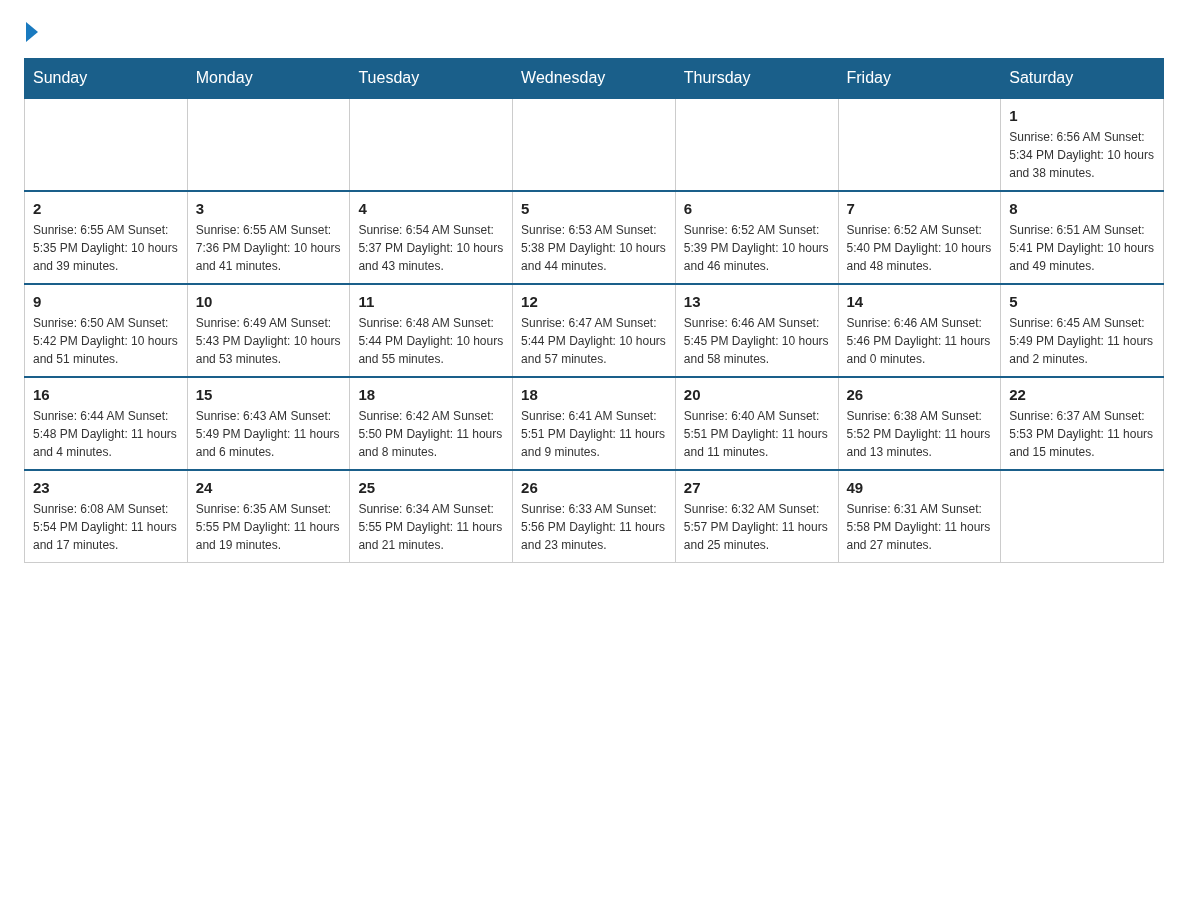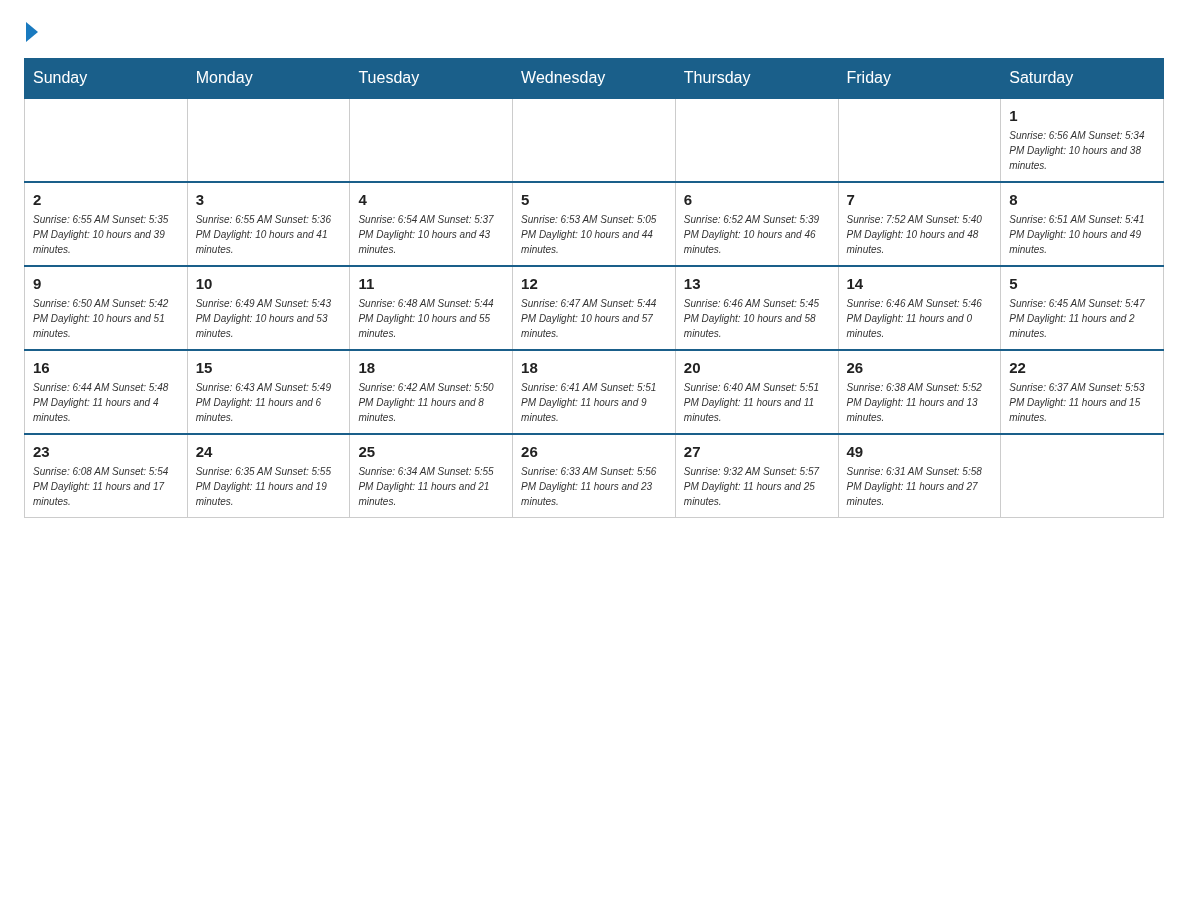--- a/index.html
+++ b/index.html
@@ -94,24 +94,23 @@
       border-left: 1px solid #ccc;
     }
     .day-number {
       font-size: 15px;
       font-weight: bold;
       color: #222;
       display: block;
       margin-bottom: 4px;
     }
     .day-info {
-      font-size: 10px;
+      font-size: 12px;
       color: #333;
       line-height: 1.5;
-      font-style: italic;
     }
     .empty-cell {
       background: #f9f9f9;
     }
     .row-divider td {
       border-top: 2px solid #1a5f8a !important;
     }
   </style>
 </head>
 <body>
@@ -162,44 +161,44 @@
       <tr class="row-divider">
         <td>
           <span class="day-number">2</span>
           <div class="day-info">Sunrise: 6:55 AM
 Sunset: 5:35 PM
 Daylight: 10 hours and 39 minutes.</div>
         </td>
         <td>
           <span class="day-number">3</span>
           <div class="day-info">Sunrise: 6:55 AM
-Sunset: 5:36 PM
+Sunset: 7:36 PM
 Daylight: 10 hours and 41 minutes.</div>
         </td>
         <td>
           <span class="day-number">4</span>
           <div class="day-info">Sunrise: 6:54 AM
 Sunset: 5:37 PM
 Daylight: 10 hours and 43 minutes.</div>
         </td>
         <td>
           <span class="day-number">5</span>
           <div class="day-info">Sunrise: 6:53 AM
-Sunset: 5:05 PM
+Sunset: 5:38 PM
 Daylight: 10 hours and 44 minutes.</div>
         </td>
         <td>
           <span class="day-number">6</span>
           <div class="day-info">Sunrise: 6:52 AM
 Sunset: 5:39 PM
 Daylight: 10 hours and 46 minutes.</div>
         </td>
         <td>
           <span class="day-number">7</span>
-          <div class="day-info">Sunrise: 7:52 AM
+          <div class="day-info">Sunrise: 6:52 AM
 Sunset: 5:40 PM
 Daylight: 10 hours and 48 minutes.</div>
         </td>
         <td>
           <span class="day-number">8</span>
           <div class="day-info">Sunrise: 6:51 AM
 Sunset: 5:41 PM
 Daylight: 10 hours and 49 minutes.</div>
         </td>
       </tr>
@@ -236,21 +235,21 @@
         </td>
         <td>
           <span class="day-number">14</span>
           <div class="day-info">Sunrise: 6:46 AM
 Sunset: 5:46 PM
 Daylight: 11 hours and 0 minutes.</div>
         </td>
         <td>
           <span class="day-number">5</span>
           <div class="day-info">Sunrise: 6:45 AM
-Sunset: 5:47 PM
+Sunset: 5:49 PM
 Daylight: 11 hours and 2 minutes.</div>
         </td>
       </tr>
       <tr class="row-divider">
         <td>
           <span class="day-number">16</span>
           <div class="day-info">Sunrise: 6:44 AM
 Sunset: 5:48 PM
 Daylight: 11 hours and 4 minutes.</div>
         </td>
@@ -311,21 +310,21 @@
 Daylight: 11 hours and 21 minutes.</div>
         </td>
         <td>
           <span class="day-number">26</span>
           <div class="day-info">Sunrise: 6:33 AM
 Sunset: 5:56 PM
 Daylight: 11 hours and 23 minutes.</div>
         </td>
         <td>
           <span class="day-number">27</span>
-          <div class="day-info">Sunrise: 9:32 AM
+          <div class="day-info">Sunrise: 6:32 AM
 Sunset: 5:57 PM
 Daylight: 11 hours and 25 minutes.</div>
         </td>
         <td>
           <span class="day-number">49</span>
           <div class="day-info">Sunrise: 6:31 AM
 Sunset: 5:58 PM
 Daylight: 11 hours and 27 minutes.</div>
         </td>
         <td class="empty-cell"></td>

